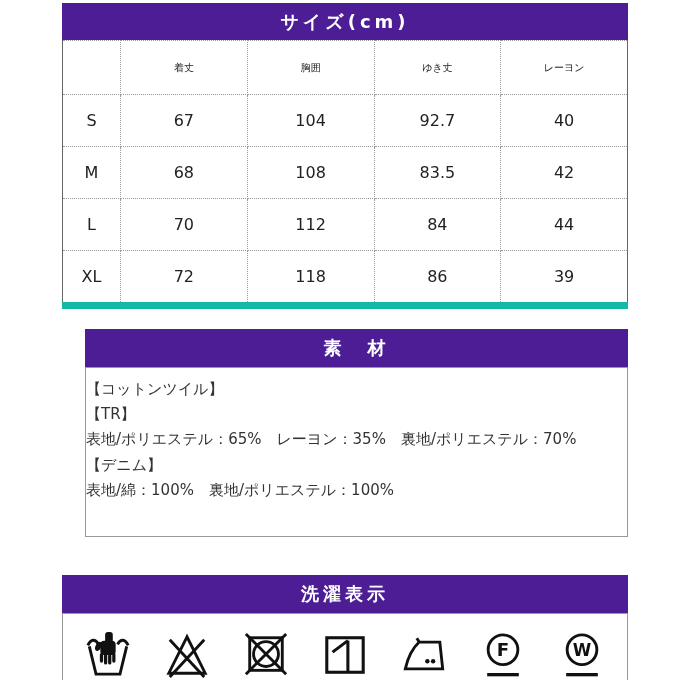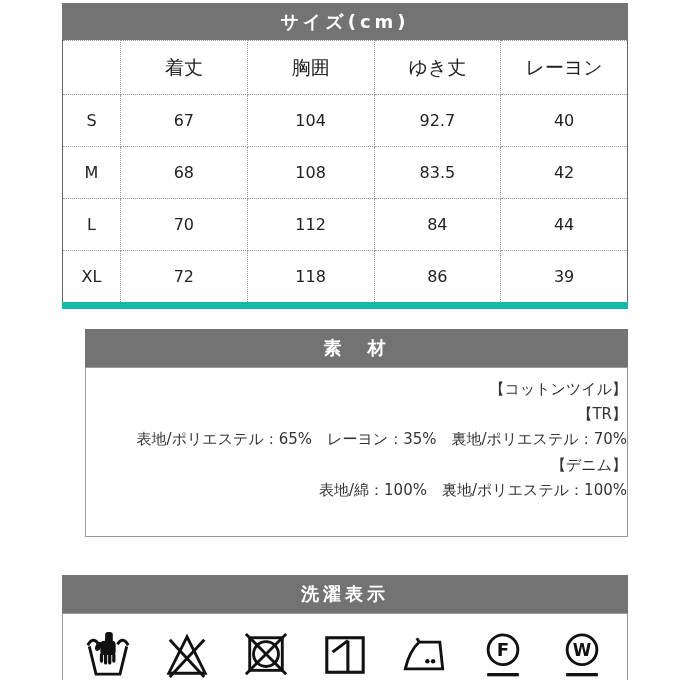--- a/index.html
+++ b/index.html
@@ -5,48 +5,48 @@
   html,body{margin:0;padding:0;}
   body{
     width:680px;height:680px;background:#ffffff;
     font-family:"DejaVu Sans","Liberation Sans",sans-serif;
     color:#222222;
   }
   .page{width:566px;margin:3px 0 0 62px;}
 
   
   .bar{
-    background:#737373;color:#ffffff;font-weight:bold;text-align:center;
+    background:#4c1d95;color:#ffffff;font-weight:bold;text-align:center;
     height:38px;line-height:38px;font-size:18px;letter-spacing:4px;
   }
   .bar.size-bar{height:37px;line-height:37px;}
 
   
   table.size-table{
     width:100%;border-collapse:collapse;table-layout:fixed;
     border:1px solid #666666;border-top:none;
     font-size:16px;
   }
   table.size-table col.label-col{width:58px;}
   table.size-table th,
   table.size-table td{
     border:1px dotted #999999;
     height:51px;text-align:center;vertical-align:middle;
     font-weight:normal;padding:0;
   }
-  table.size-table thead th{height:53px;font-size:19px;font-family:Liberation Mono, monospace;}
+  table.size-table thead th{height:53px;font-size:10px;font-family:Liberation Mono, monospace;}
   table.size-table tr > *:first-child{border-left:1px solid #666666;}
   table.size-table tr > *:last-child{border-right:1px solid #666666;}
   table.size-table tbody tr:last-child > *{border-bottom:7px solid #14b8a6;}
 
   
   .material-section{margin-top:20px;padding-left:23px;}
   .material-box{
     box-sizing:border-box;height:170px;border:1px solid #999999;
-    padding-top:9px;text-align:right;font-size:15px;line-height:25.2px;
+    padding-top:9px;text-align:left;font-size:15px;line-height:25.2px;
     color:#333333;
   }
 
   
   .care-section{margin-top:38px;}
   .care-box{
     box-sizing:border-box;height:84px;border:1px solid #999999;
     display:flex;align-items:center;justify-content:space-between;
     padding:0 22px;
   }

